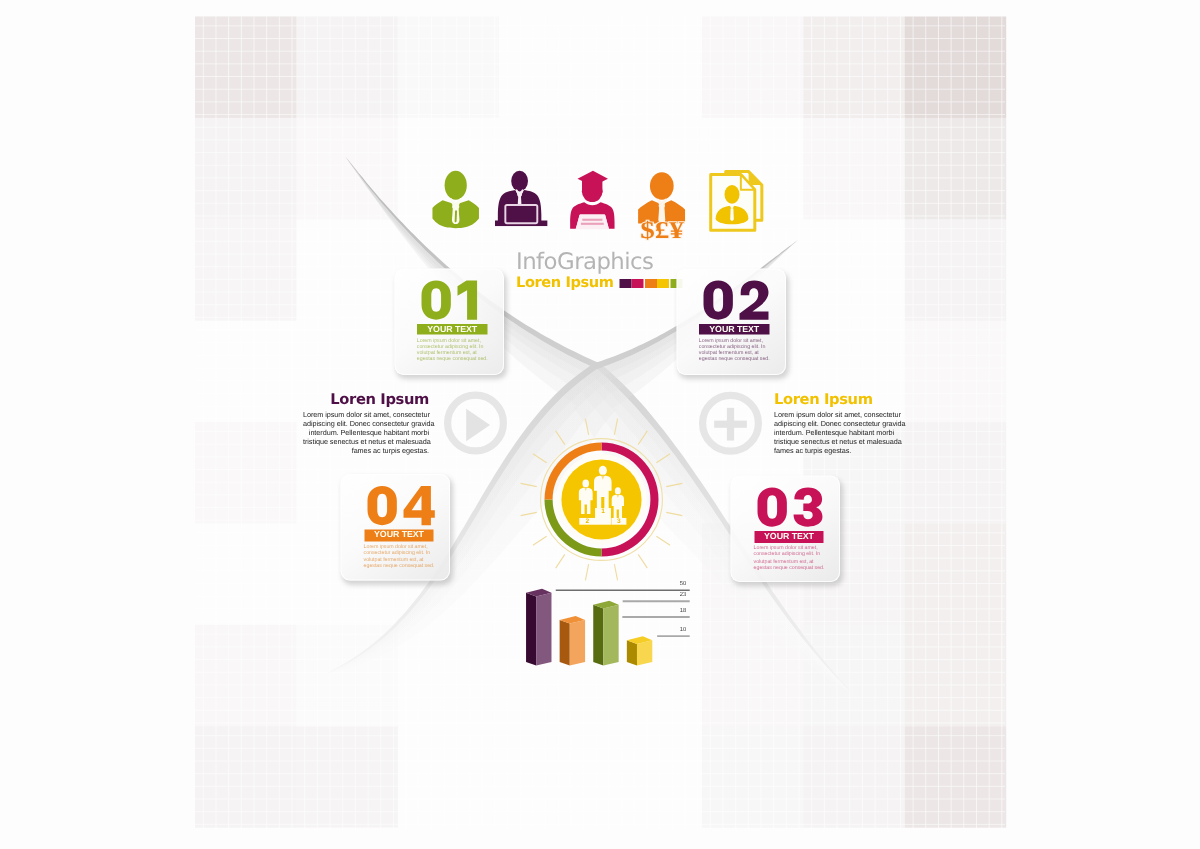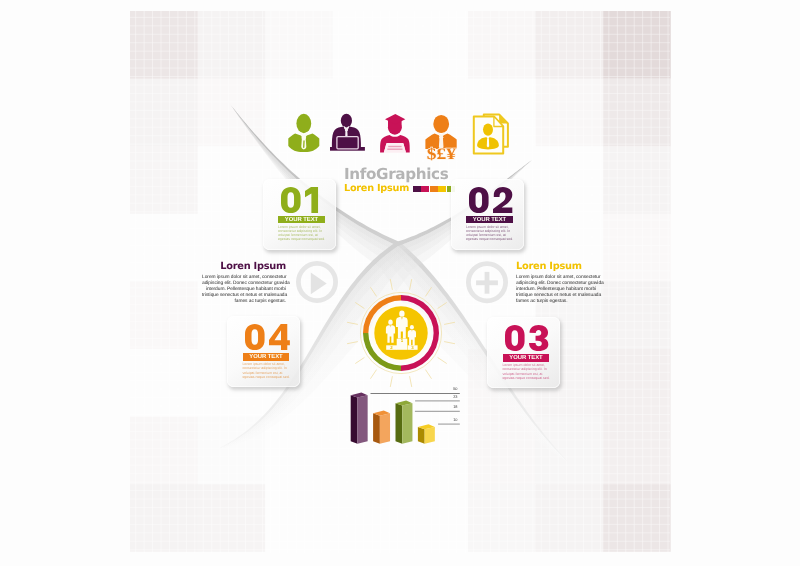--- a/index.html
+++ b/index.html
@@ -5,21 +5,21 @@
   html,body{margin:0;padding:0;}
   body{width:800px;height:566px;overflow:hidden;background:#fff;
        font-family:"Liberation Sans",sans-serif;}
   *{-webkit-font-smoothing:antialiased;text-rendering:geometricPrecision;}
   #stage{position:relative;width:800px;height:566px;overflow:hidden;background:#fdfdfd;}
   .layer{position:absolute;left:0;top:0;width:800px;height:566px;}
   svg{display:block;}
 
   
   .title-block{position:absolute;left:344px;top:168px;width:140px;}
-  .title-main{font-family:"DejaVu Sans",sans-serif;font-weight:bold;font-size:15.2px;
+  .title-main{font-family:"DejaVu Sans",sans-serif;font-weight:normal;font-size:15.2px;
               color:#b4b4b4;letter-spacing:-0.35px;line-height:13px;white-space:nowrap;}
   .title-row{display:flex;align-items:center;margin-top:3px;}
   .title-sub{font-family:"DejaVu Sans",sans-serif;font-weight:bold;font-size:9.7px;
              color:#F2C200;white-space:nowrap;letter-spacing:-0.25px;line-height:10px;}
   .swatches{display:flex;gap:0.9px;margin-left:4px;}
   .swatches i{display:block;width:7.6px;height:6.6px;}
 
   
   .card{position:absolute;width:73px;height:71px;border-radius:6.5px;
         background:linear-gradient(145deg,rgba(255,255,255,.93) 0%,rgba(250,250,250,.88) 48%,rgba(233,233,233,.90) 100%);

